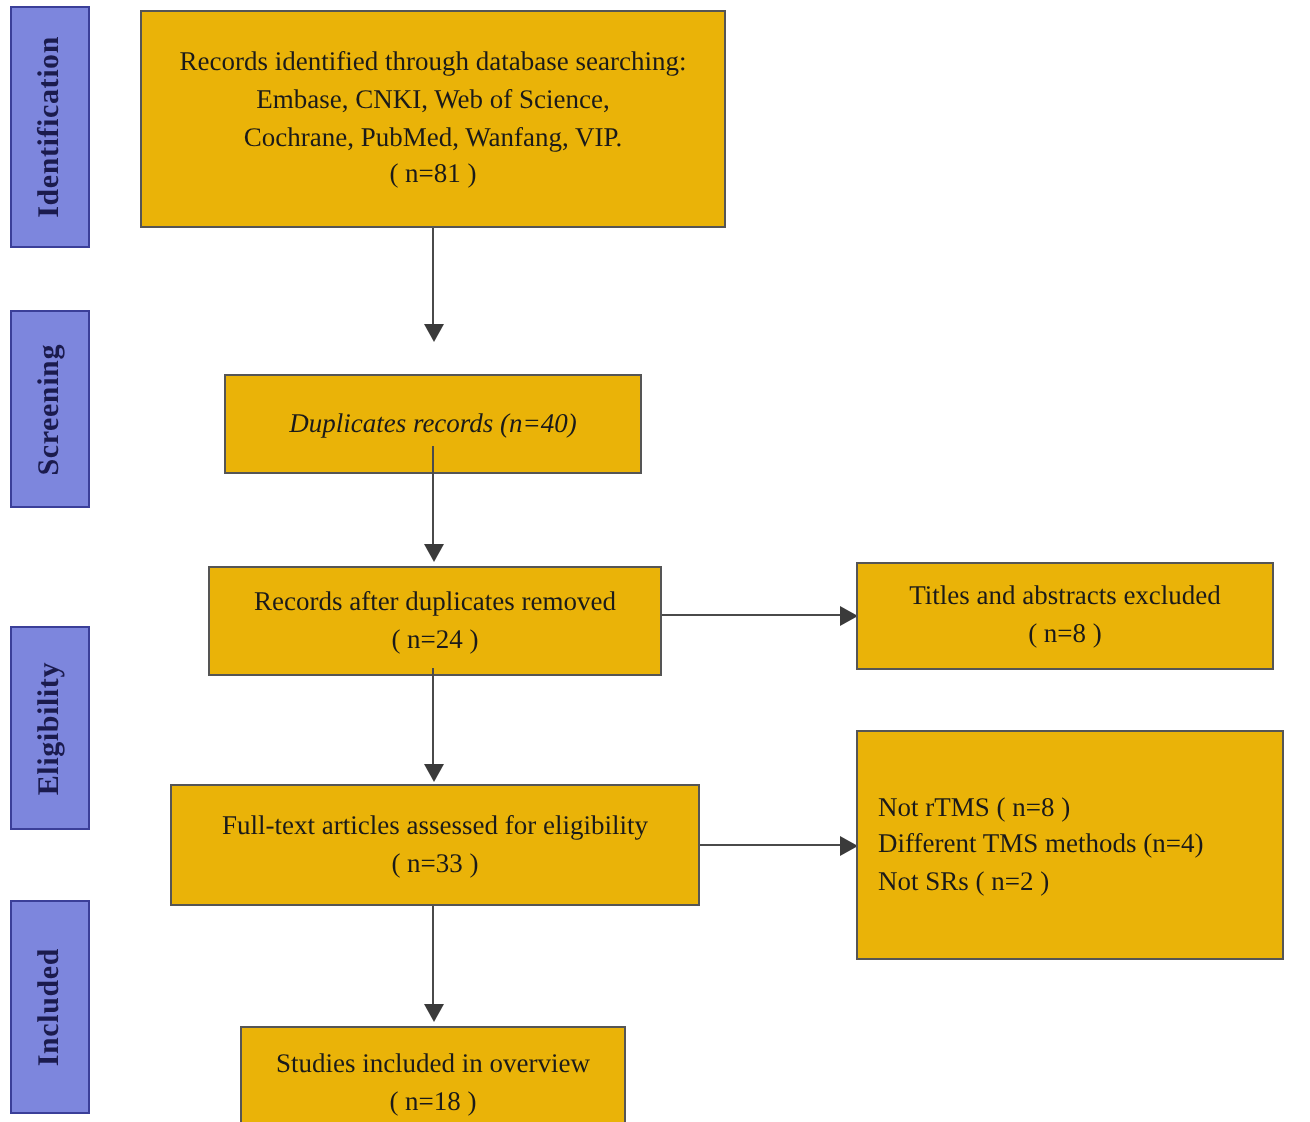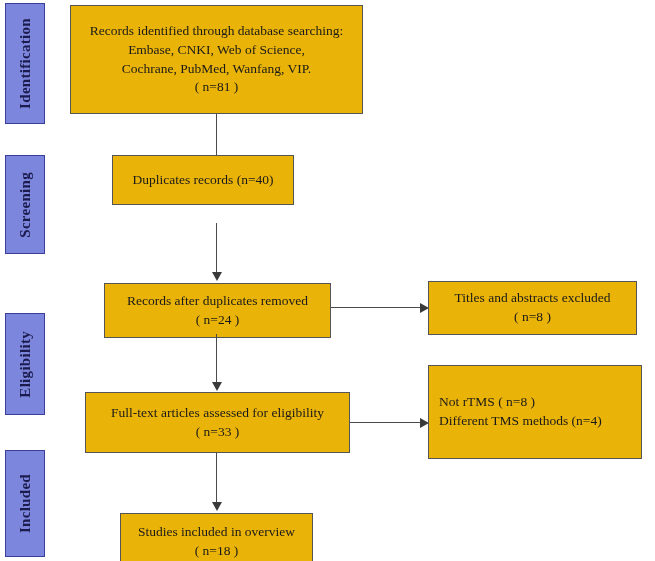--- a/index.html
+++ b/index.html
@@ -114,21 +114,21 @@
   <div class="flow-box" style="left:70px; top:5px; width:293px; height:109px;">
     <span class="line">Records identified through database searching:</span>
     <span class="line">Embase, CNKI, Web of Science,</span>
     <span class="line">Cochrane, PubMed, Wanfang, VIP.</span>
     <span class="line">( n=81 )</span>
   </div>
 
   <div class="v-line" style="left:216px; top:114px; height:49px;"></div>
   <div class="arrow-down" style="left:212px; top:162px;"></div>
 
-  <div class="flow-box" style="left:112px; top:155px; width:182px; height:50px;">
+  <div class="flow-box" style="left:112px; top:187px; width:209px; height:50px;font-style:italic;">
     <span class="line">Duplicates records (n=40)</span>
   </div>
 
   <div class="v-line" style="left:216px; top:223px; height:50px;"></div>
   <div class="arrow-down" style="left:212px; top:272px;"></div>
 
   <div class="flow-box" style="left:104px; top:283px; width:227px; height:55px;">
     <span class="line">Records after duplicates removed</span>
     <span class="line">( n=24 )</span>
   </div>
@@ -145,23 +145,24 @@
   <div class="arrow-down" style="left:212px; top:382px;"></div>
 
   <div class="flow-box" style="left:85px; top:392px; width:265px; height:61px;">
     <span class="line">Full-text articles assessed for eligibility</span>
     <span class="line">( n=33 )</span>
   </div>
 
   <div class="h-line" style="left:350px; top:422px; width:72px;"></div>
   <div class="arrow-right" style="left:420px; top:418px;"></div>
 
-  <div class="flow-box left-align" style="left:428px; top:365px; width:214px; height:94px;">
+  <div class="flow-box left-align" style="left:428px; top:365px; width:214px; height:115px;">
     <span class="line">Not rTMS ( n=8 )</span>
     <span class="line">Different TMS methods (n=4)</span>
+    <span class="line">Not SRs ( n=2 )</span>
   </div>
 
   <div class="v-line" style="left:216px; top:453px; height:50px;"></div>
   <div class="arrow-down" style="left:212px; top:502px;"></div>
 
   <div class="flow-box" style="left:120px; top:513px; width:193px; height:58px;">
     <span class="line">Studies included in overview</span>
     <span class="line">( n=18 )</span>
   </div>
 

